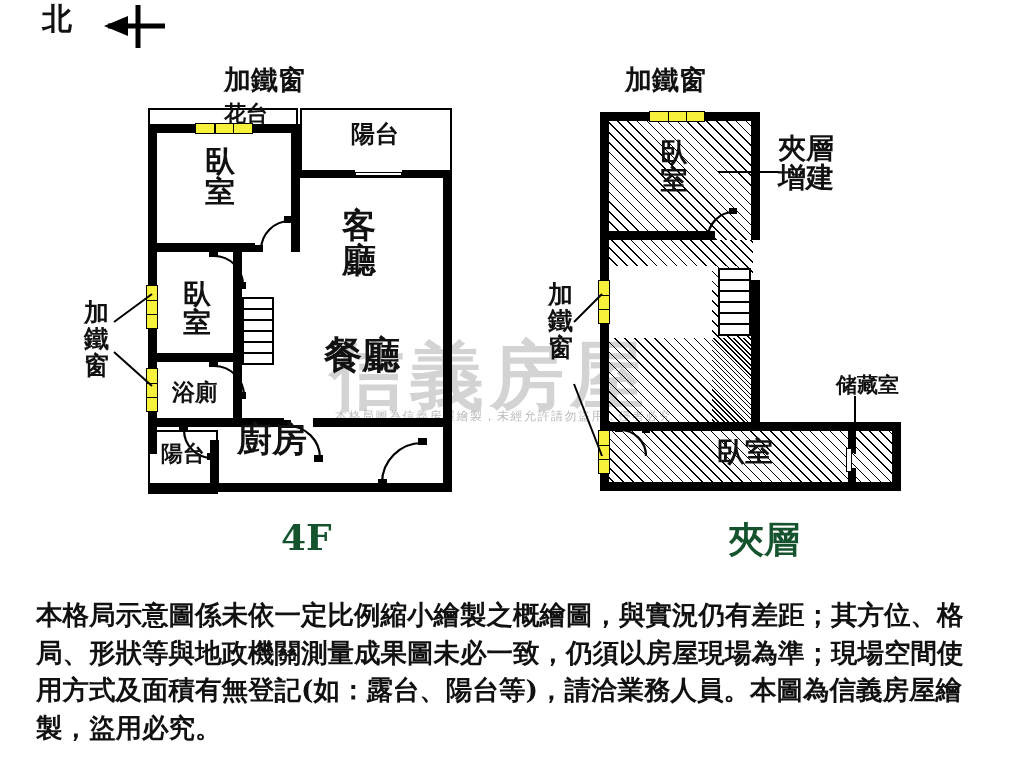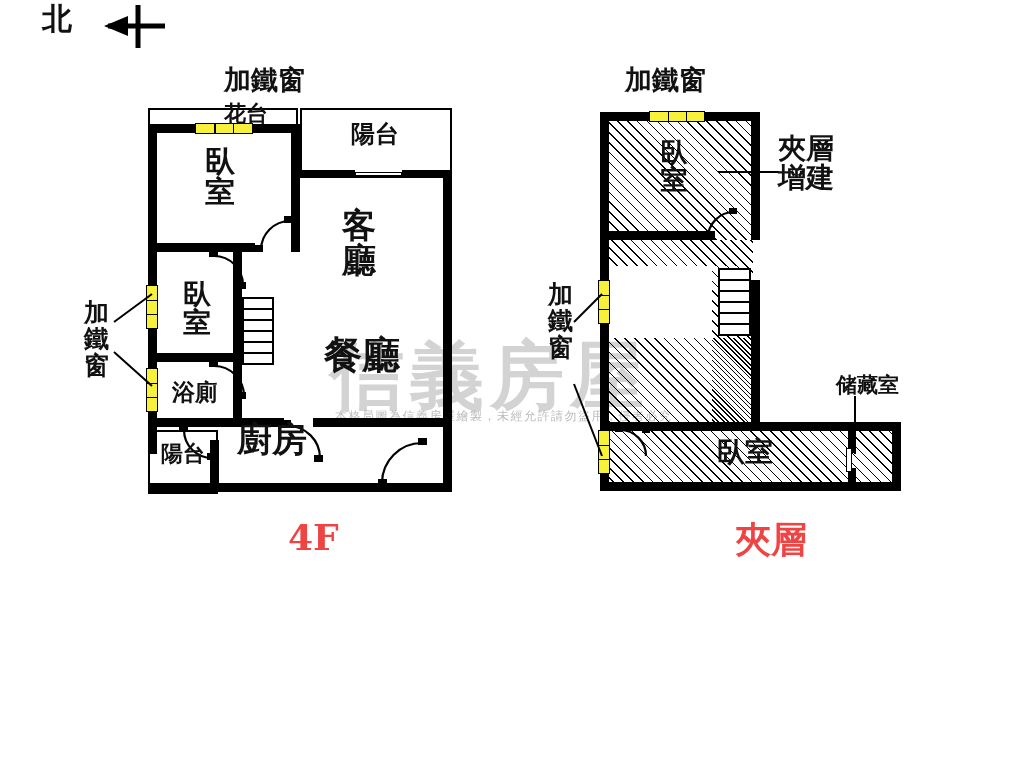--- a/index.html
+++ b/index.html
@@ -75,23 +75,22 @@
       rgba(255,255,255,0) 1px, rgba(255,255,255,0) 7px
     );
   }
 
   
   .stair { border: 2px solid #000; box-sizing: border-box; background: #fff; }
   .step { position: absolute; left: 0; right: 0; height: 2px; background: #000; }
 
   
   .floorcap {
-    color: #ef4444; font-weight: bold;
-    font-family: "DejaVu Serif", "Liberation Serif", serif;
-    margin-left: 7px;
+    color: #14532d; font-weight: bold;
+    font-family: "DejaVu Serif", "Liberation Serif", serif;
   }
 
   
   #wm {
     left: 330px; top: 330px; width: 380px; height: 90px;
     color: rgba(120,120,120,0.33);
     font-size: 74px; font-weight: bold; letter-spacing: 6px;
     font-family: "DejaVu Serif", "Liberation Serif", serif;
     line-height: 90px; white-space: nowrap;
     pointer-events: none;
@@ -308,14 +307,15 @@
     <line x1="2" y1="12" x2="62" y2="12" stroke="#000" stroke-width="2"></line>
   </svg>
 
   <div class="abs callout" style="left:824px; top:374px; width:96px; font-size:21px; text-align:left;margin-left:12px;">储藏室</div>
   <svg class="abs" style="left:848px; top:396px; width:14px; height:60px; pointer-events:none">
     <line x1="7" y1="0" x2="7" y2="58" stroke="#000" stroke-width="2"></line>
   </svg>
 
   <div class="abs floorcap" style="left:728px; top:516px; font-size:36px;">夾層</div>
 
+  <div id="disclaimer" class="abs">本格局示意圖係未依一定比例縮小繪製之概繪圖，與實況仍有差距；其方位、格局、形狀等與地政機關測量成果圖未必一致，仍須以房屋現場為準；現場空間使用方式及面積有無登記(如：露台、陽台等)，請洽業務人員。本圖為信義房屋繪製，盜用必究。</div>
 
 </div>
 
 </body></html>

